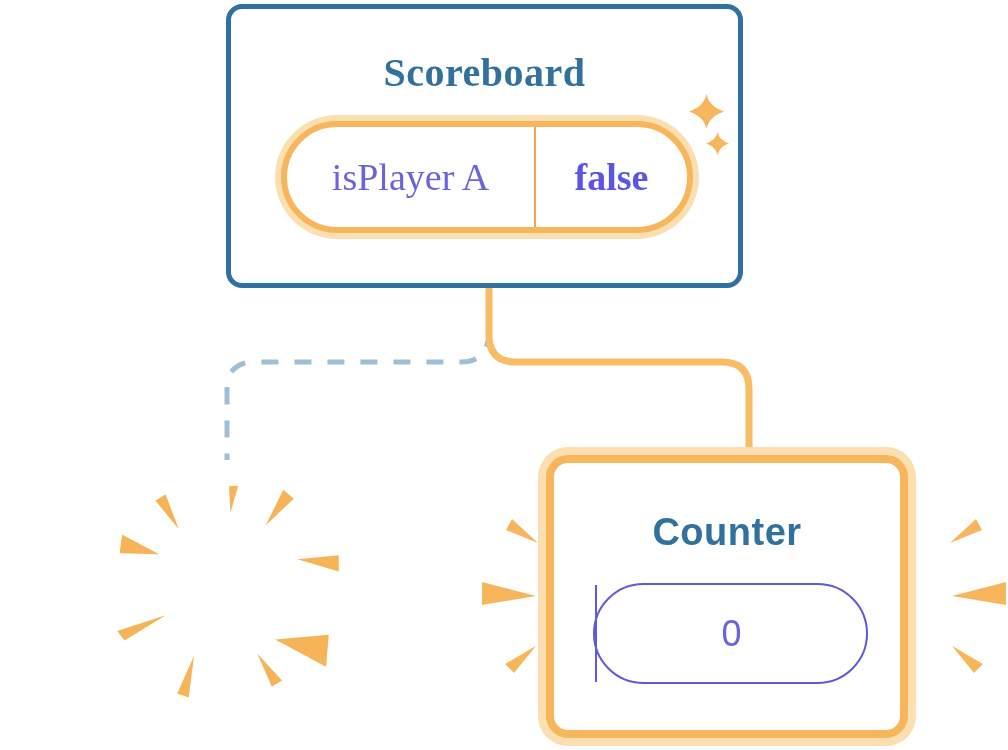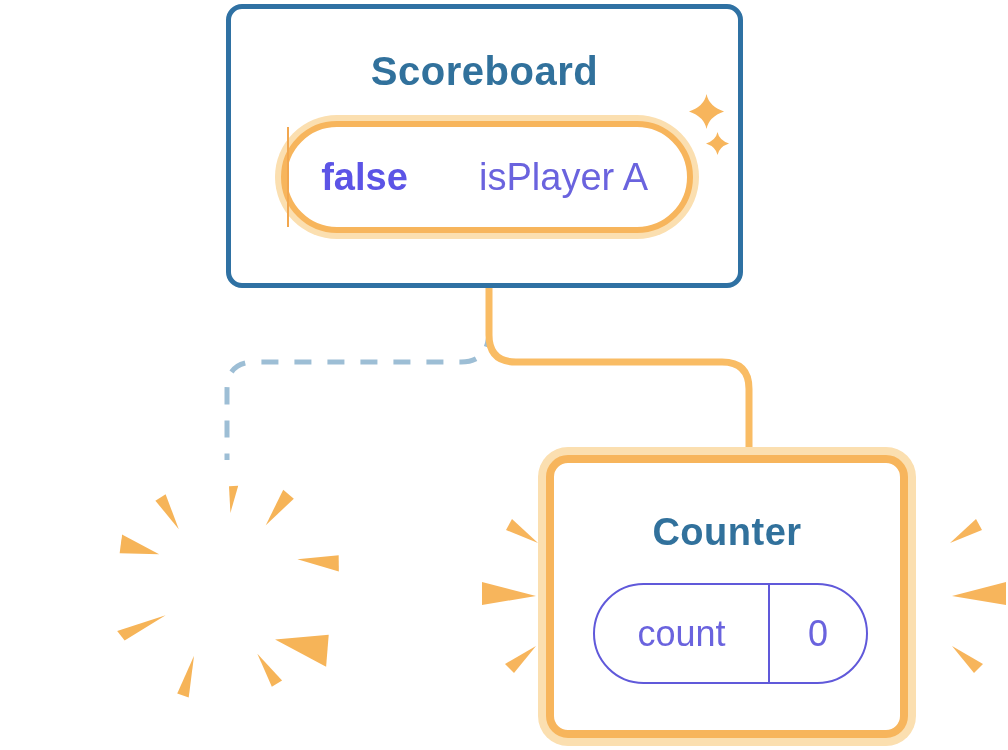--- a/index.html
+++ b/index.html
@@ -10,21 +10,21 @@
   svg{display:block;}
   .overlay{position:absolute;left:0;top:0;z-index:0;pointer-events:none;}
   .sparkle-layer{position:absolute;left:0;top:0;z-index:3;pointer-events:none;}
 
   
   .card{position:absolute;background:#ffffff;box-sizing:border-box;z-index:2;}
   .card-title{position:absolute;left:0;width:100%;text-align:center;
     font-weight:600;color:#31719C;letter-spacing:0.5px;}
 
   .scoreboard-card{left:226px;top:4px;width:517px;height:284px;
-    border:5px solid #2F71A3;border-radius:16px;}
+    border:5px solid #2F71A3;border-radius:16px;font-family:Liberation Serif, serif;}
   .scoreboard-card .card-title{top:40px;font-size:40px;}
 
   .counter-card{left:546px;top:455px;width:362px;height:283px;
     border:8px solid #F7B55C;border-radius:22px;
     box-shadow:0 0 0 8px #FBDFB0;}
   .counter-card .card-title{top:48px;font-size:38px;}
 
   
   .pill{position:absolute;display:flex;align-items:stretch;background:#ffffff;box-sizing:border-box;}
   .pill-section{display:flex;align-items:center;justify-content:center;}
@@ -82,29 +82,28 @@
         <polygon points="12,176 21,184 57,152"></polygon>
         <polygon points="0,80 1,99 40,93"></polygon>
         <polygon points="27,41 36,33 55,65"></polygon>
       </g>
     </svg>
   </div>
 
   <div class="card scoreboard-card">
     <div class="card-title">Scoreboard</div>
     <div class="pill pill-orange">
+      <div class="pill-section pill-label">isPlayer A</div>
       <div class="pill-section pill-value">false</div>
-      <div class="pill-section pill-label">isPlayer A</div>
     </div>
   </div>
 
   <div class="card counter-card">
     <div class="card-title">Counter</div>
     <div class="pill pill-purple">
-      <div class="pill-section pill-label">count</div>
       <div class="pill-section pill-value">0</div>
     </div>
   </div>
 
   <svg class="sparkle-layer" width="1008" height="750" viewBox="0 0 1008 750">
     <g fill="#F7B55C">
       <path d="M12 0Q13.6 8.4 24 12Q13.6 15.6 12 24Q10.4 15.6 0 12Q10.4 8.4 12 0Z" transform="translate(689,94) scale(1.46)"></path>
       <path d="M12 0Q13.6 8.4 24 12Q13.6 15.6 12 24Q10.4 15.6 0 12Q10.4 8.4 12 0Z" transform="translate(706,132) scale(0.96)"></path>
     </g>
   </svg>

